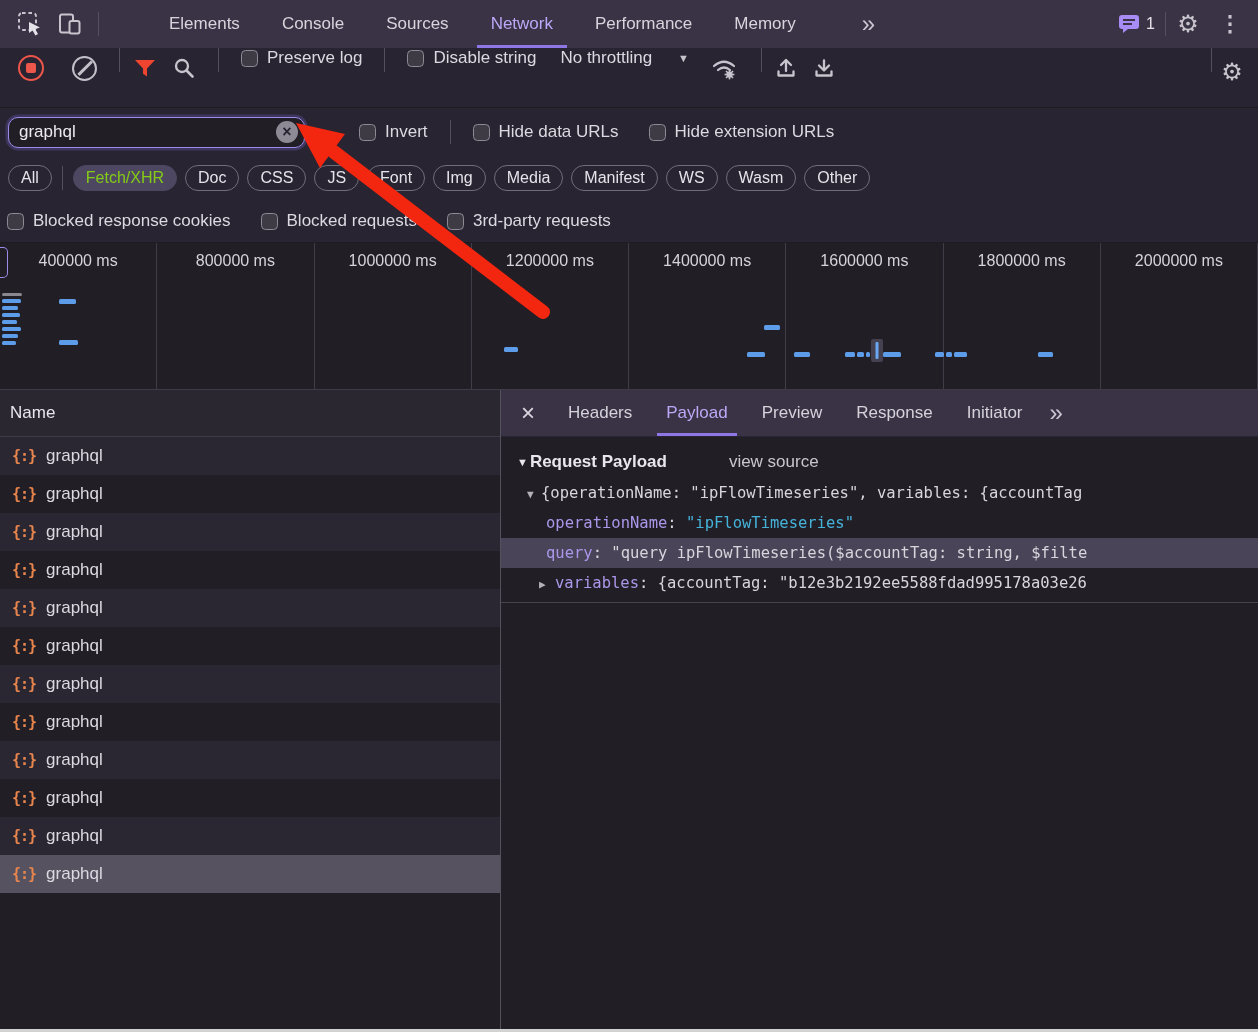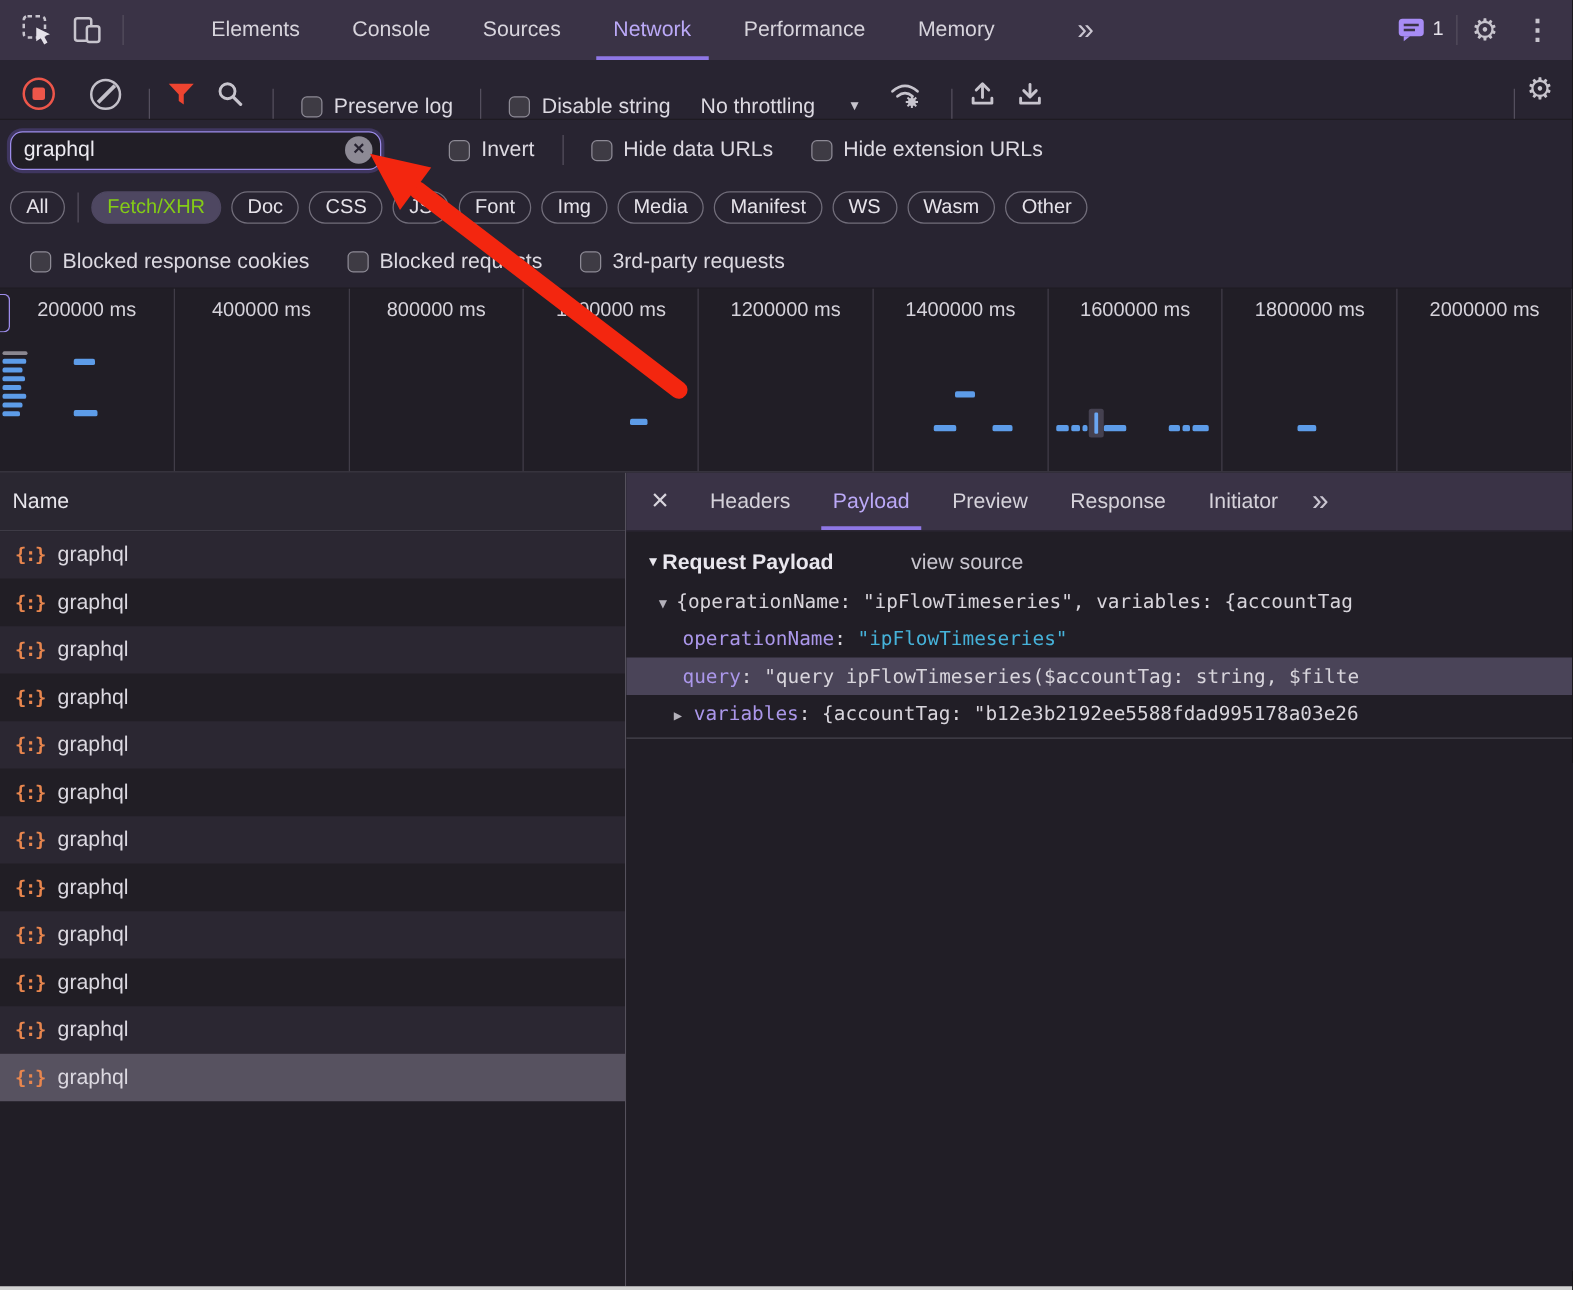--- a/index.html
+++ b/index.html
@@ -20,21 +20,21 @@
   .tab.active::after { content:""; position:absolute; left:7px; right:7px; bottom:0; height:3px; background:#8e77e5; }
   .more-btn { background:none; border:none; color:#cac6d1; font-size:24px; padding:0 10px; cursor:pointer; line-height:44px; }
   .tb-spacer { flex:1; }
   .tb-right { display:flex; align-items:center; padding-right:8px; gap:2px; }
   .msg-btn { width:auto; padding:0 8px; gap:6px; }
   .msg-count { color:#e4e1e9; font-size:16px; }
   .glyph-gear { font-size:24px; }
   .glyph-kebab { font-size:22px; font-weight:bold; }
 
   
-  .toolbar { height:48px; background:#282431; border-bottom:1px solid #1e1b22; display:flex; align-items:flex-end; }
+  .toolbar { height:60px; background:#282431; border-bottom:1px solid #1e1b22; display:flex; align-items:flex-start; }
   .tool-ic { background:none; border:none; cursor:pointer; display:flex; align-items:center; justify-content:center; height:40px; }
   .rec { margin-left:18px; width:26px; height:26px; border:2.5px solid #ed564a; border-radius:50%; position:relative; }
   .rec::after { content:""; position:absolute; left:50%; top:50%; transform:translate(-50%,-50%); width:10px; height:10px;
                 border-radius:2px; background:#ed564a; }
   .block { margin-left:28px; width:25px; height:25px; border:2.5px solid #c3c0c9; border-radius:50%; position:relative; }
   .block::after { content:""; position:absolute; left:50%; top:50%; width:2.5px; height:19px; background:#c3c0c9;
                   transform:translate(-50%,-50%) rotate(45deg); }
   .tb-div { margin-left:22px; }
   .check-item { display:flex; align-items:center; gap:9px; cursor:pointer; }
   .cb { width:17px; height:17px; border:1.5px solid #8d8a95; border-radius:4.5px; background:#3e3b44; flex:0 0 auto; }
@@ -59,21 +59,21 @@
 
   
   .chipbar { height:44px; background:#282431; display:flex; align-items:center; padding-left:8px; }
   .chip { background:none; border:1px solid #716d7a; border-radius:13px; color:#e6e3ea; font-size:16px;
           padding:3px 12px; margin-right:8px; cursor:pointer; font-family:"Liberation Sans", sans-serif; white-space:nowrap; }
   .chip.active { background:#4e4761; border-color:#4e4761; color:#84cc16; }
   .chipdiv { margin:0 10px 0 2px; }
 
   
   .blockedbar { height:43px; background:#282431; border-bottom:1px solid #1e1b22; display:flex; align-items:center;
-                gap:30px; padding-left:24px; }
+                gap:30px; padding-left:7px; }
 
   
   .timeline { position:relative; height:147px; background:#211e26; border-bottom:1px solid #3e3b46; }
   .tl-grid { display:flex; height:100%; }
   .tl-col { flex:1; border-right:1px solid #413d48; text-align:center; padding-top:9px; color:#d6d3db; font-size:16px;
             white-space:nowrap; overflow:hidden; }
   .tl-bars { position:absolute; inset:0; }
   .tl-bar { position:absolute; border-radius:1.5px; }
   .tl-marker { position:absolute; background:#454150; border-radius:2px; }
   .tl-marker::after { content:""; position:absolute; left:50%; top:3px; bottom:3px; width:3px; transform:translateX(-50%);
@@ -288,21 +288,20 @@
         <span class="cb-label">Blocked requests</span>
       </label>
       <label class="check-item">
         <span class="cb"></span>
         <span class="cb-label">3rd-party requests</span>
       </label>
     </div>
 
   <div class="timeline">
     <div class="tl-grid">
-        <div class="tl-col"><span>200000 ms</span></div>
         <div class="tl-col"><span>400000 ms</span></div>
         <div class="tl-col"><span>800000 ms</span></div>
         <div class="tl-col"><span>1000000 ms</span></div>
         <div class="tl-col"><span>1200000 ms</span></div>
         <div class="tl-col"><span>1400000 ms</span></div>
         <div class="tl-col"><span>1600000 ms</span></div>
         <div class="tl-col"><span>1800000 ms</span></div>
         <div class="tl-col"><span>2000000 ms</span></div>
       </div>
     <div class="tl-bars">

